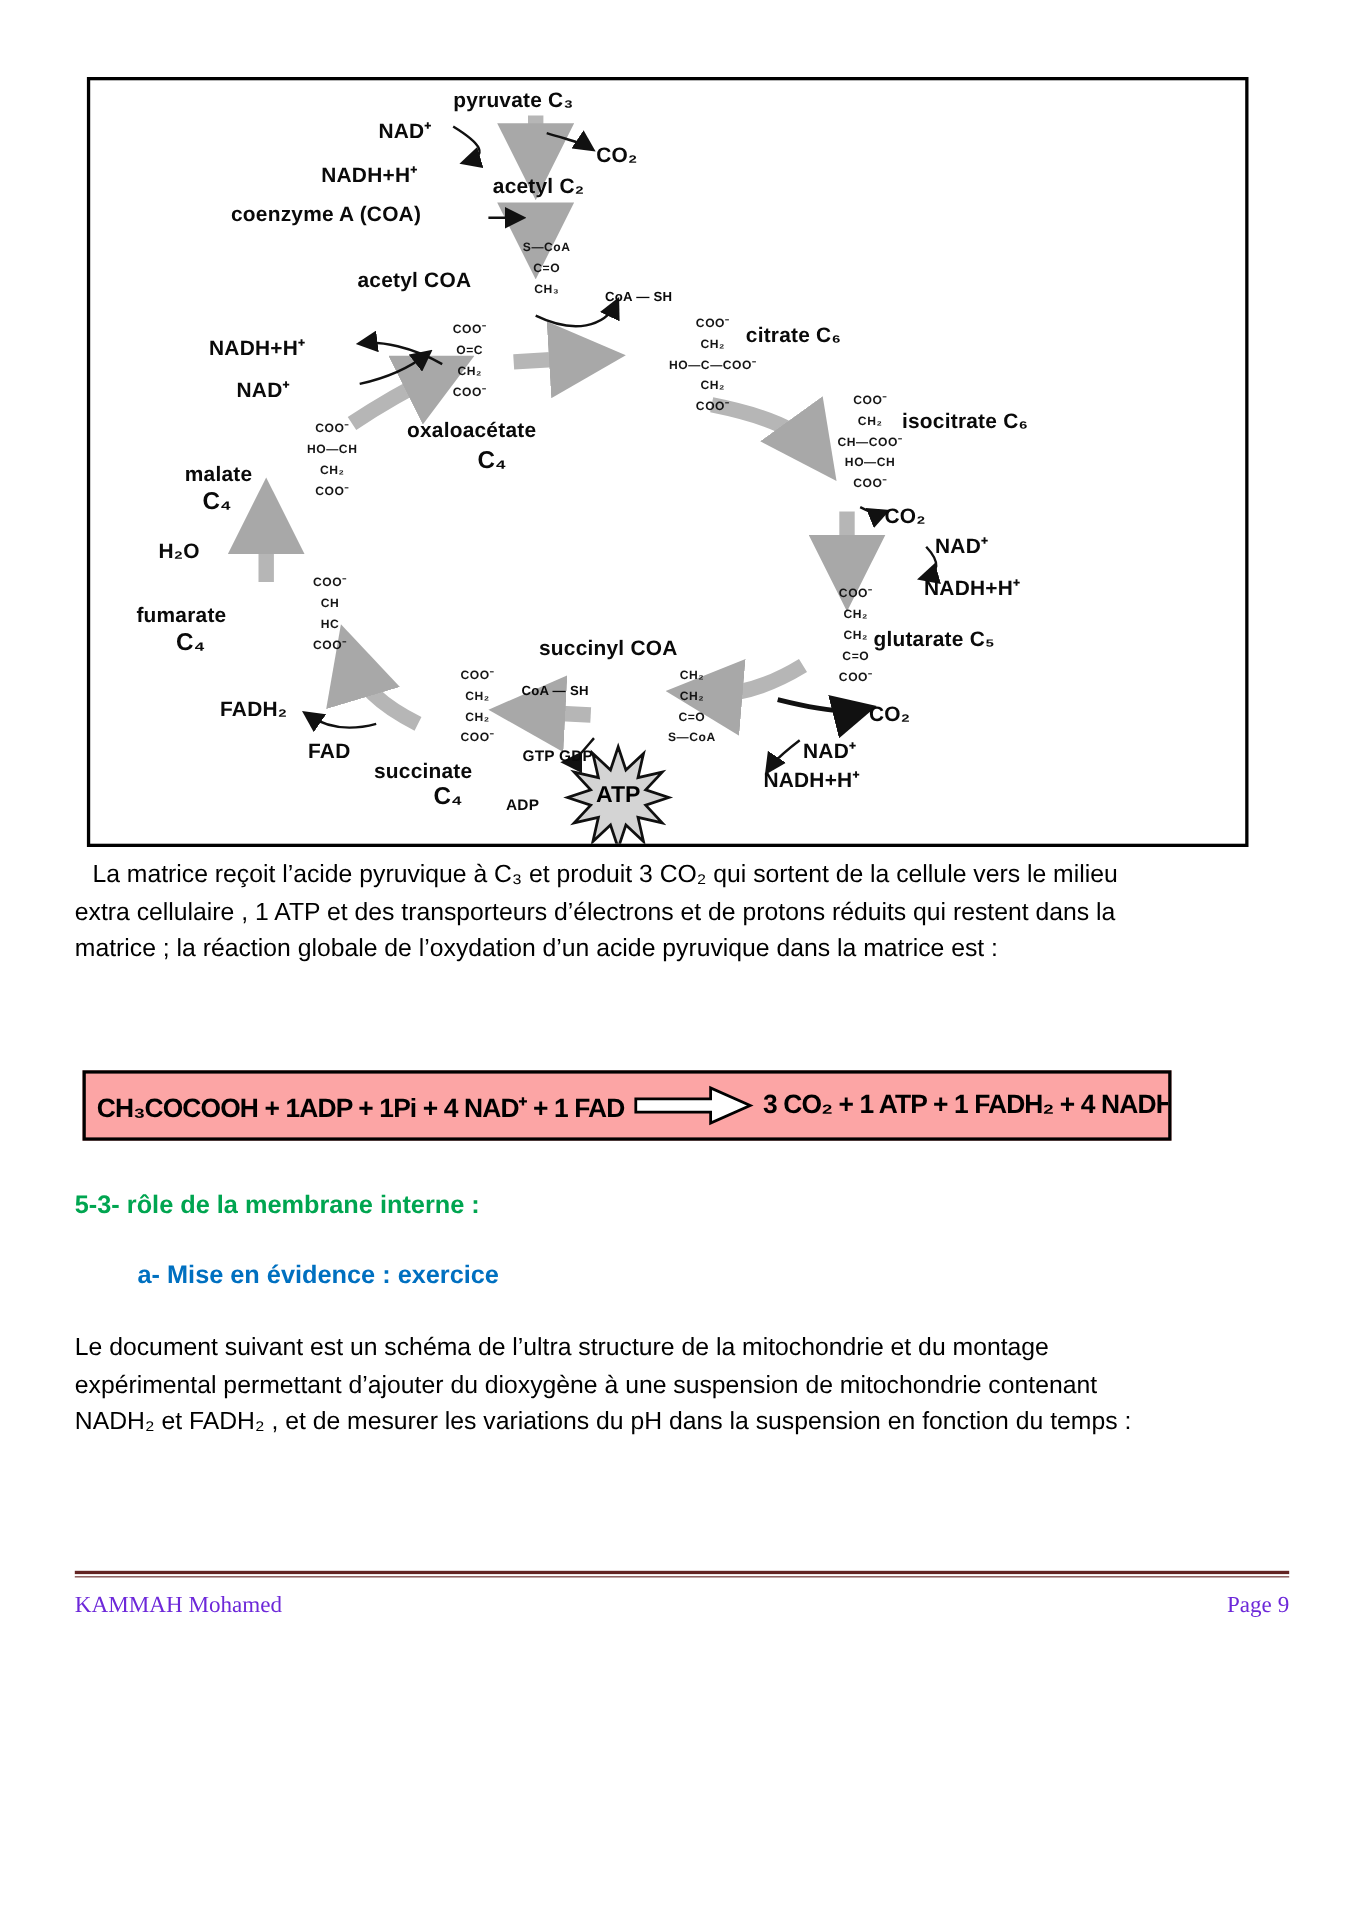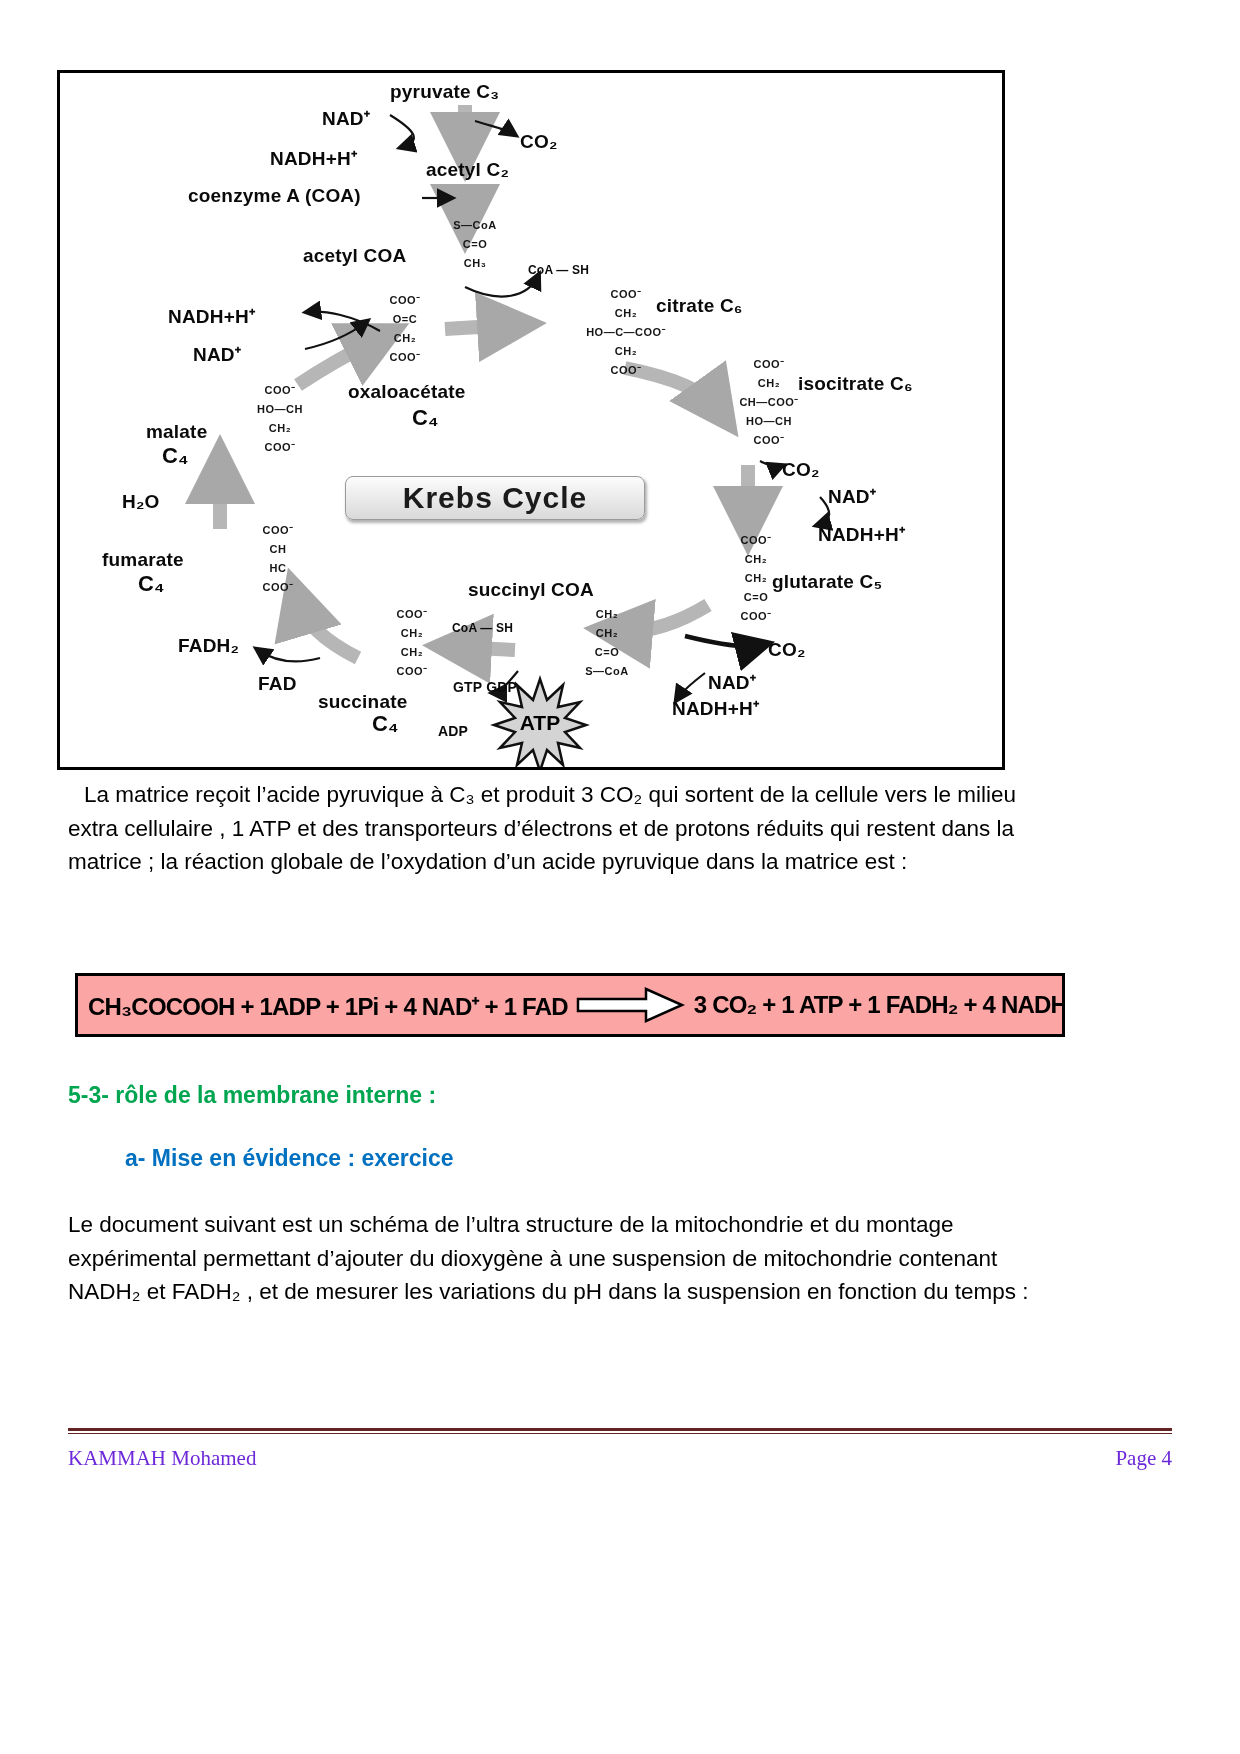--- a/index.html
+++ b/index.html
@@ -1,20 +1,20 @@
 <!DOCTYPE html>
 <html style="--green: #00a550; --blue: #0070c0; --rule: #632423;"><head>
 <meta charset="utf-8">
 <style>
   * { margin:0; padding:0; box-sizing:border-box; }
   html,body { width:1240px; height:1754px; background:#ffffff; }
   body { font-family:"Liberation Sans", sans-serif; position:relative; overflow:hidden; }
 
   .diagram-box {
-    position:absolute; left:57px; top:70px; width:948px; height:700px;
+    position:absolute; left:79px; top:70px; width:1056px; height:700px;
     border:3px solid #000; background:#fff; overflow:hidden;
   }
   .arrows { position:absolute; left:0; top:0; width:908px; height:700px; pointer-events:none; }
 
   .dlabel { position:absolute; font-weight:bold; font-size:19px; color:#0a0a0a; white-space:nowrap; letter-spacing:0.2px; }
   .dlabel.small { font-size:12px; }
   .dlabel.tiny  { font-size:14px; }
   .dlabel.big   { font-size:22px; }
 
   .structure {
@@ -180,21 +180,20 @@
 COO⁻</div>
   <div class="structure" style="left:502px; top:532px; width:90px;">CH₂
 CH₂
 C=O
 S—CoA</div>
   <div class="structure" style="left:312px; top:532px; width:80px;">COO⁻
 CH₂
 CH₂
 COO⁻</div>
 
-  <div class="krebs-title">Krebs Cycle</div>
 </div>
 
 <p class="para indent" style="left:68px; top:778px; width:972px;">La matrice reçoit l’acide pyruvique à C₃ et produit 3 CO₂ qui sortent de la cellule vers le milieu extra cellulaire , 1 ATP et des transporteurs d’électrons et de protons réduits qui restent dans la matrice  ; la réaction globale de l’oxydation d’un acide pyruvique dans la matrice est :</p>
 
 <div class="eq-box">
   <span class="eq-text">CH₃COCOOH + 1ADP + 1Pi + 4 NAD⁺ + 1 FAD</span>
   <svg class="eq-arrow" width="110" height="40" viewBox="0 0 110 40">
     <polygon points="2,14 70,14 70,4 106,20 70,36 70,26 2,26" fill="#ffffff" stroke="#000" stroke-width="2.5"></polygon>
   </svg>
   <span class="eq-text">3 CO₂ + 1 ATP + 1 FADH₂ + 4 NADH₂</span>
@@ -204,14 +203,14 @@
 <h3 class="heading-blue">a- Mise en évidence : exercice</h3>
 
 <p class="para" style="left:68px; top:1208px; width:972px;">Le document suivant est un schéma de l’ultra structure de la mitochondrie et du montage expérimental permettant d’ajouter du dioxygène à une suspension de mitochondrie contenant NADH₂ et FADH₂ , et de mesurer les variations du pH dans la suspension en fonction du temps :</p>
 
 <div class="footer-rule">
   <div class="thick"></div>
   <div class="thin"></div>
 </div>
 <div class="footer-text">
   <span>KAMMAH Mohamed</span>
-  <span>Page 4</span>
+  <span>Page 9</span>
 </div>
 
 </body></html>

